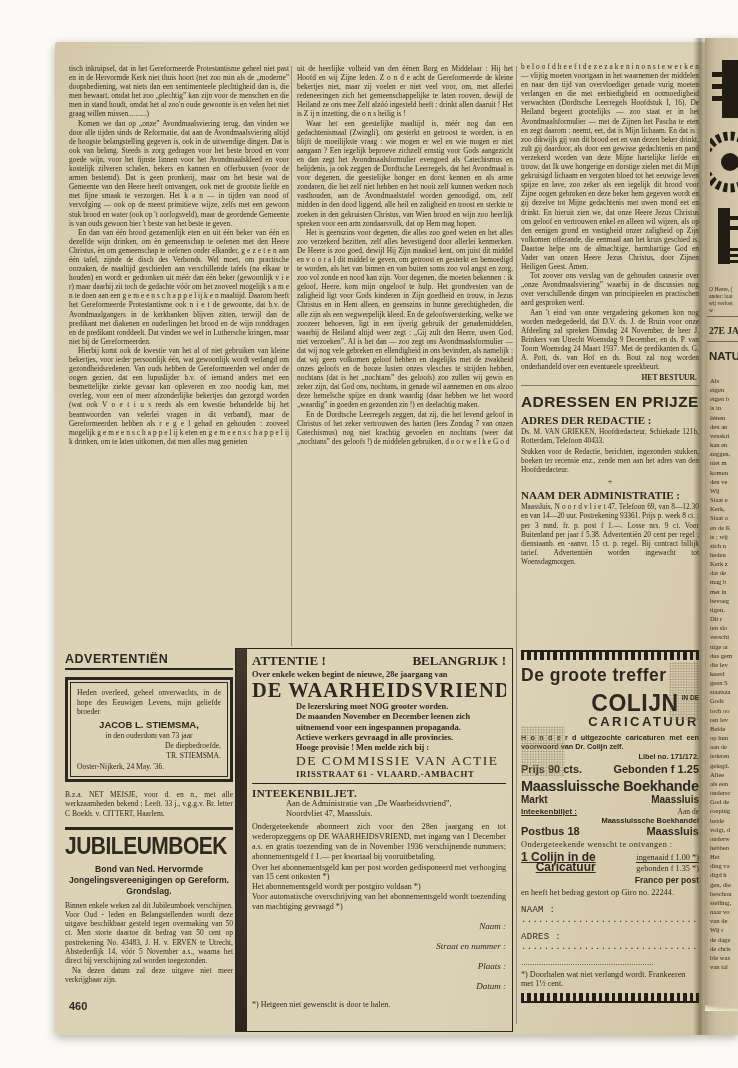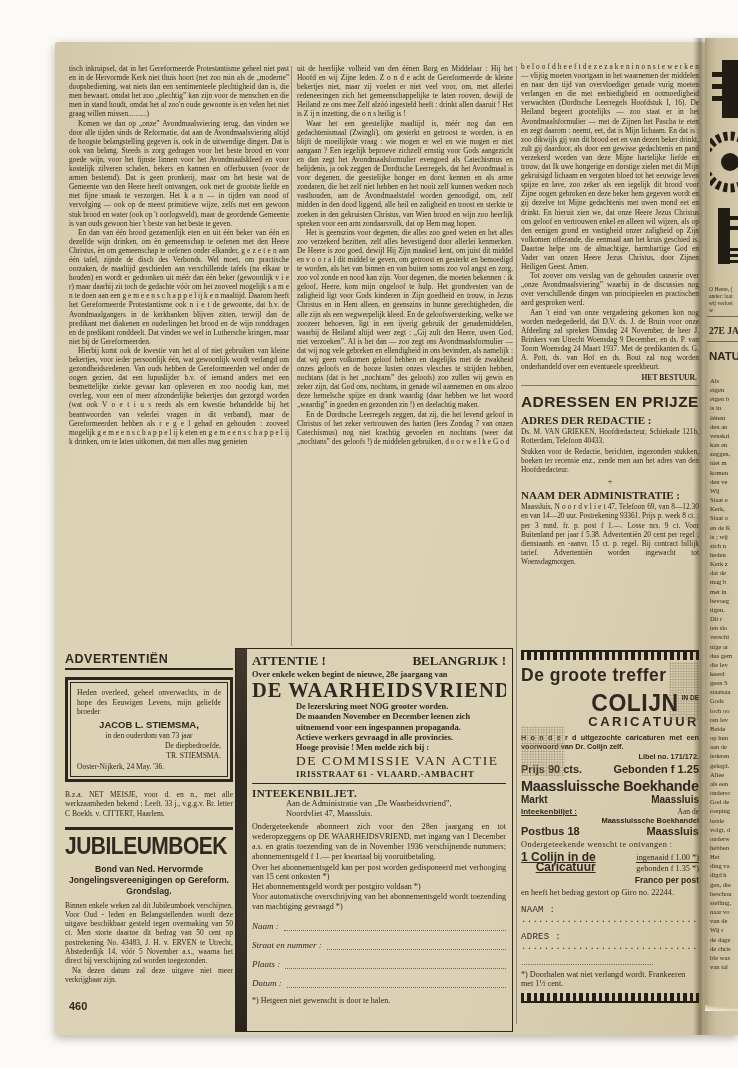--- a/index.html
+++ b/index.html
@@ -56,21 +56,21 @@
   .att-intro{font-weight:bold;font-size:8.4px;margin-top:1px;}
   .att-title{font-weight:bold;font-size:20.5px;letter-spacing:1px;white-space:nowrap;}
   .att-pitch{font-weight:bold;font-size:8.4px;line-height:10.3px;margin-left:44px;white-space:pre-line;}
   .att-commissie{font-size:13.5px;letter-spacing:1.5px;margin-left:44px;white-space:nowrap;}
   .att-address{font-weight:bold;font-size:8.8px;letter-spacing:.6px;margin-left:44px;}
   .att-rule{border-top:1.5px solid #2b261f;margin:4px 0 3px 0;}
   .form-title{font-weight:bold;font-size:11px;letter-spacing:.4px;}
   .form-to{font-size:8.4px;line-height:10px;margin-left:34px;}
   .form-body{margin:3px 0 0 0;font-size:8.1px;line-height:9.8px;text-align:justify;}
   .form-opts{font-size:8.1px;line-height:9.8px;text-align:justify;white-space:pre-line;margin-top:1px;}
-  .field-row{display:flex;align-items:flex-end;margin-top:9px;font-size:9px;font-style:italic;}
+  .field-row{display:flex;align-items:flex-end;margin-top:9px;font-size:9px;font-style:italic;flex-direction:column;}
   .field-line{flex:1;border-bottom:1px dotted #6f654e;margin-left:5px;height:9px;}
   .form-foot{font-size:8px;margin-top:8px;}
   
   .ads-right{position:absolute;left:466px;top:608px;width:178px;height:392px;overflow:hidden;
              font-family:"Liberation Sans",sans-serif;}
   .comb{height:8px;background:repeating-linear-gradient(90deg,#241f18 0 3.5px,transparent 3.5px 6.5px);}
   .comb-top{border-top:2.5px solid #241f18;}
   .comb-bottom{border-bottom:2.5px solid #241f18;margin-top:4px;}
   .treffer{font-weight:bold;font-size:17.5px;letter-spacing:.5px;margin-top:5px;position:relative;z-index:1;}
   .ht{position:absolute;background-image:radial-gradient(#978b6e .8px,transparent .95px);

